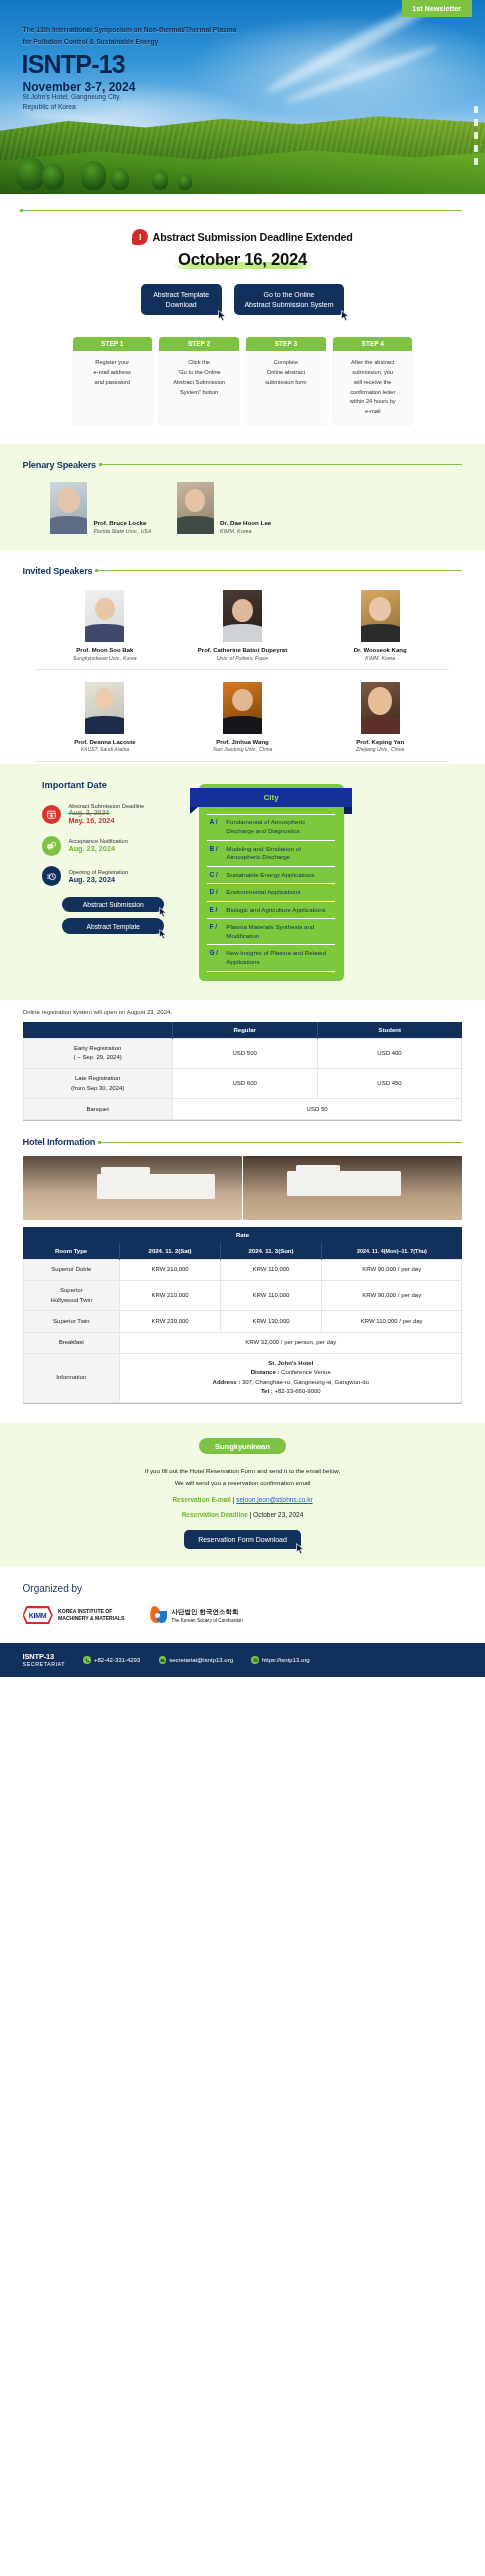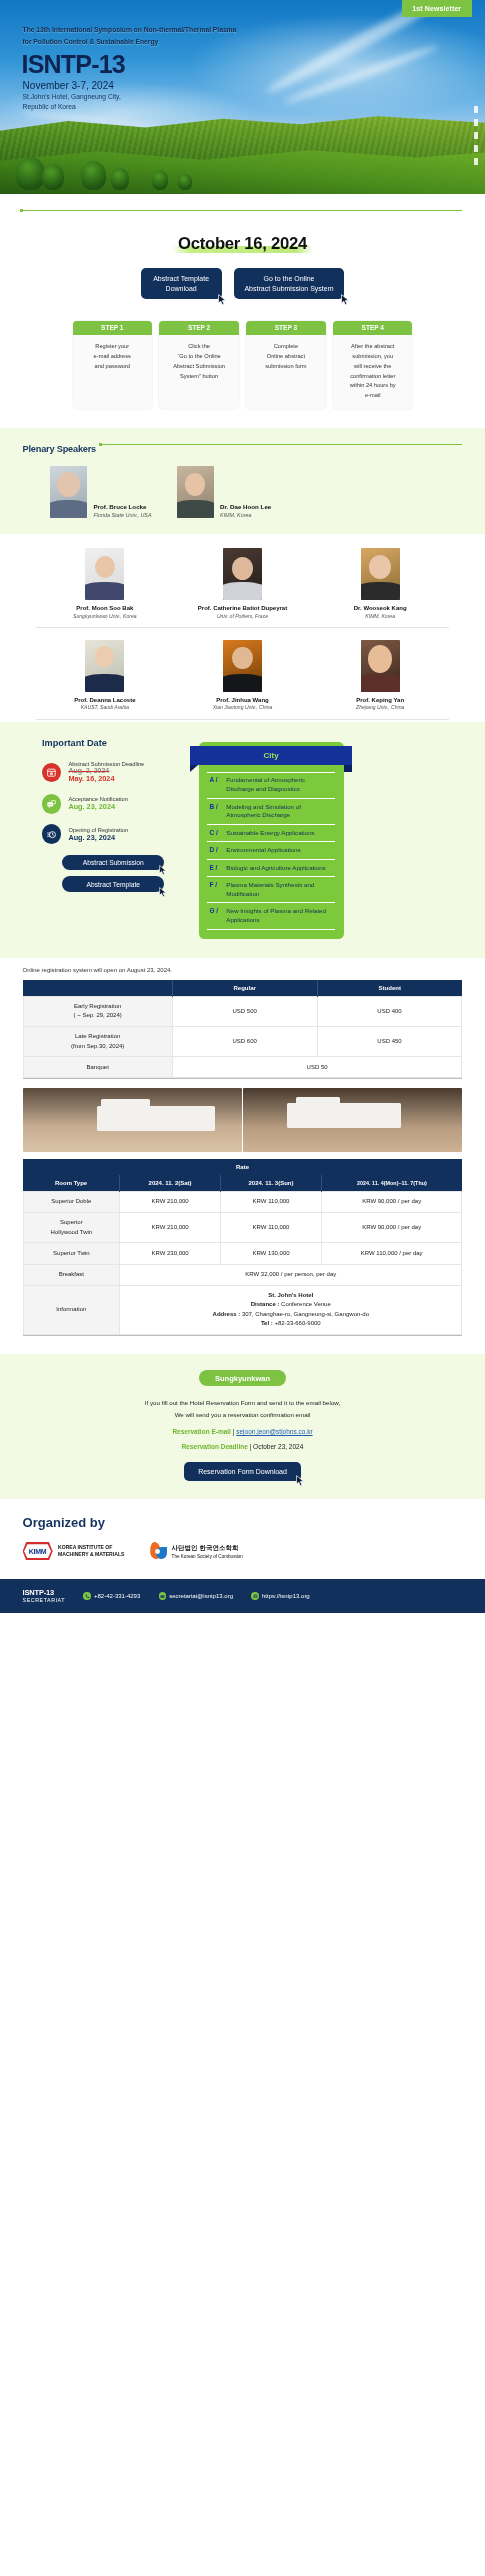--- a/index.html
+++ b/index.html
@@ -58,35 +58,35 @@
     position:absolute; left:22.6px; top:24px;
     color:#0f2a4f; font-size:6.7px; line-height:1.75; font-weight:600;
     text-shadow: 0 0.5px 1.1px rgba(255,255,255,.35);
   }
   .hero-title {
     position:absolute; left:21.6px; top:50px;
     color:#0d2550; font-size:25px; font-weight:bold; letter-spacing:-0.8px;
   }
   .hero-date {
     position:absolute; left:22.6px; top:80px;
-    color:#0d2550; font-size:10px; font-weight:normal;
+    color:#0d2550; font-size:12px; font-weight:bold;
   }
   .hero-venue {
     position:absolute; left:22.6px; top:92px;
     color:#16315c; font-size:6.7px; line-height:1.55;
   }
   .hero-dots { position:absolute; right:7.5px; top:106px; }
   .hero-dots i {
     display:block; width:3.2px; height:7px; margin-bottom:6px;
     background:rgba(255,255,255,.85); border-radius:0.5px;
   }
 
   
   .sec { padding: 0 22.6px; }
-  .sec-head { display:flex; gap:5.4px; padding-top:16px; }
+  .sec-head { display:flex; align-items:center; gap:5.4px; padding-top:16px; }
   .sec-head h2 { color:#14335f; font-size:9.2px; font-weight:bold; letter-spacing:-0.2px; white-space:nowrap;}
   .sec-rule { flex:1; height:1.1px; background:#7dc242; position:relative; }
   .sec-rule::before {
     content:""; position:absolute; left:-2.7px; top:-1.1px;
     width:3.2px; height:3.2px; background:#7dc242;
   }
 
   
   .deadline { text-align:center; padding: 18.3px 0 3.2px; }
   .deadline-row { display:flex; align-items:center; justify-content:center; gap:4.3px; }
@@ -225,21 +225,21 @@
   .resv-mail { color:#1d5fb5; text-decoration:underline; }
   .resv-btn {
     margin-top:12px; display:inline-block; position:relative;
     background:#12305c; color:#fff; border:none; border-radius:4.9px;
     font-family:inherit; font-size:7px; padding:6px 14px; cursor:pointer;
   }
   .resv-btn .cur { position:absolute; right:-4.3px; bottom:-6.5px; }
 
   
   .org { padding: 16px 22.6px 18.3px; }
-  .org-title { color:#14335f; font-size:13px; font-weight:bold; }
+  .org-title { color:#14335f; font-size:10px; font-weight:normal; }
   .org-logos { display:flex; align-items:center; gap:24px; margin-top:12px; }
   .logo-kimm { display:flex; align-items:center; gap:5.4px; }
   .kimm-mark {
     width:30px; height:18.3px; background:#fff; position:relative; flex:none;
     display:flex; align-items:center; justify-content:center;
   }
   .kimm-hex {
     position:absolute; inset:0;
     background:#d42c2c;
     clip-path: polygon(12% 0, 88% 0, 100% 50%, 88% 100%, 12% 100%, 0 50%);
@@ -314,20 +314,24 @@
       <i></i>
     </div>
   </section>
 
   <section class="sec">
     <div class="sec-head">
       <div class="sec-rule"></div>
     </div>
 
     <div class="deadline">
+      <div class="deadline-row">
+        <span class="alert-bubble"></span>
+        <span class="deadline-title">Abstract Submission Deadline Extended</span>
+      </div>
       <div class="deadline-date">October 16, 2024</div>
 
       <div class="cta-row">
         <button class="cta">
           <span>Abstract Template</span><br>
           <span>Download</span>
           <span class="cur">
             <svg class="cursor-svg" width="9.2" height="12" viewBox="0 0 17 22">
                 <path d="M1 1 L1 17 L5 13 L8 20 L11 18.5 L8 12 L14 12 Z" fill="#0d1a33" stroke="#fff" stroke-width="1.3"></path>
               </svg>
@@ -403,20 +407,26 @@
           <div class="p-body" style="background:#3f4a46;"></div>
         </div>
         <div>
           <div class="spk-name">Dr. Dae Hoon Lee</div>
           <div class="spk-aff">KIMM, Korea</div>
         </div>
       </div>
     </div>
   </section>
 
+  <section class="sec">
+    <div class="sec-head">
+      <h2>Invited Speakers</h2>
+      <div class="sec-rule"></div>
+    </div>
+  </section>
   <div class="invited">
     <div class="inv-grid">
       <div class="inv">
         <div class="inv-photo">
           <div class="p-bg" style="background:linear-gradient(160deg,#f0f0f0,#d8d8d8);"></div>
           <div class="p-head" style="left:24%;top:16%;width:52%;height:42%;background:#e8c7a8;"></div>
           <div class="p-body" style="background:#40496b;"></div>
         </div>
         <div class="inv-name">Prof. Moon Soo Bak</div>
         <div class="inv-aff">Sungkyunkwan Univ., Korea</div>
@@ -610,20 +620,24 @@
           <tr>
             <td class="rowhead">Banquet</td>
             <td colspan="2">USD 50</td>
           </tr>
         </tbody>
       </table>
     </div>
   </section>
 
   <section class="sec">
+    <div class="sec-head">
+      <h2>Hotel Information</h2>
+      <div class="sec-rule"></div>
+    </div>
 
     <div class="hotel-photos">
       <div class="hotel-photo hp1">
         <div class="bed" style="left:34%; top:28%; width:54%; height:40%;"></div>
         <div class="bed" style="left:36%; top:18%; width:22%; height:14%;"></div>
       </div>
       <div class="hotel-photo hp2">
         <div class="bed" style="left:20%; top:24%; width:52%; height:38%;"></div>
         <div class="bed" style="left:24%; top:14%; width:20%; height:13%;"></div>
       </div>

